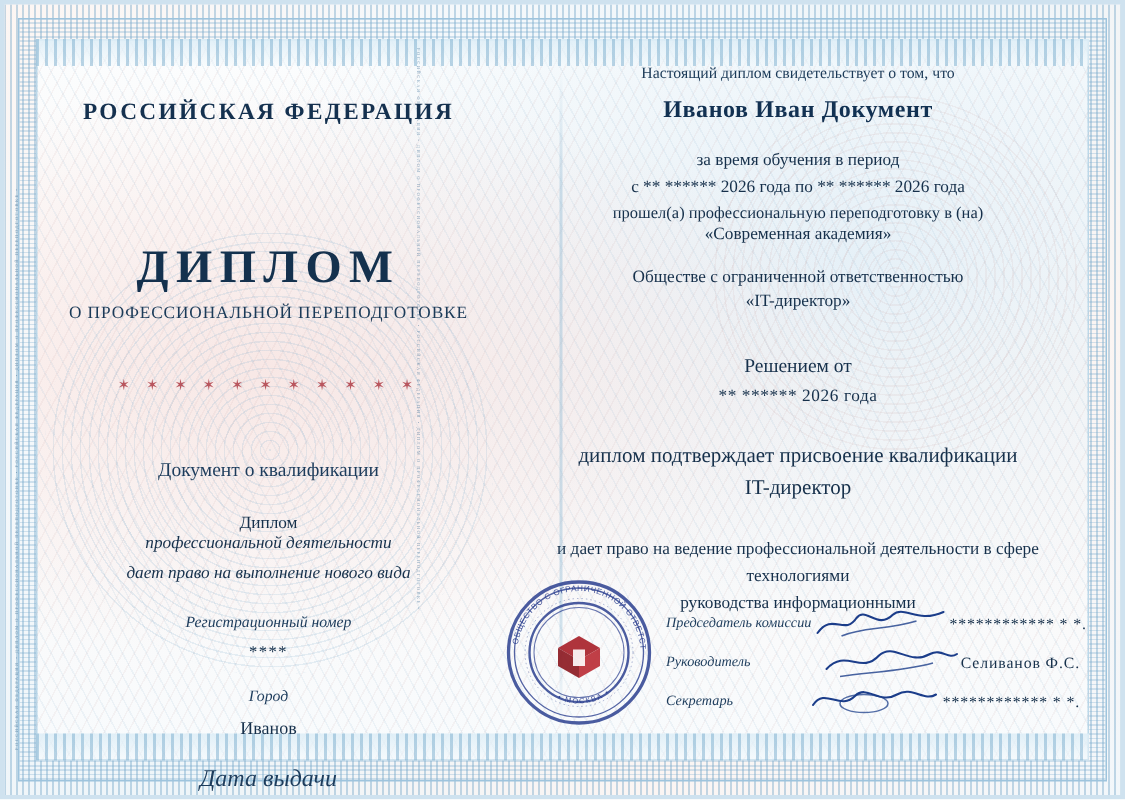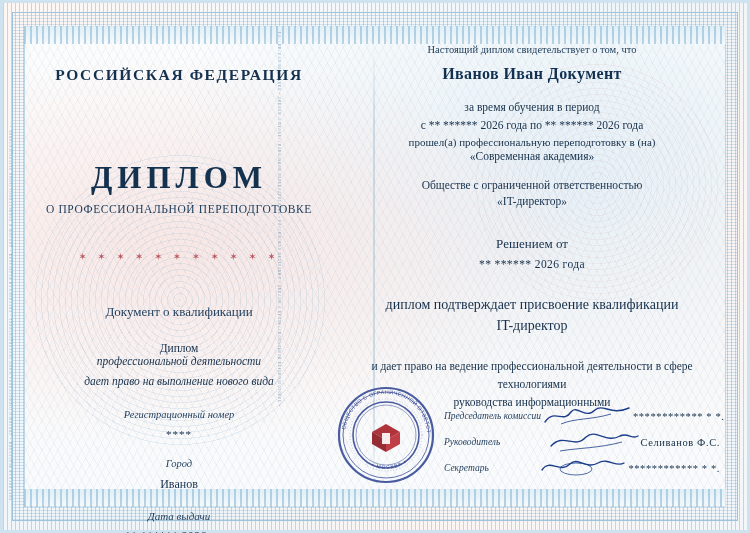--- a/index.html
+++ b/index.html
@@ -216,21 +216,21 @@
     color: #1d3c5c;
   }
   .city-value {
     margin-top: 8px;
     font-size: 12px;
     color: #16304b;
   }
   .date-label {
     margin-top: 18px;
     font-style: italic;
-    font-size: 11px;
+    font-size: 16px;
     color: #1d3c5c;
   }
   .date-value {
     margin-top: 8px;
     font-size: 11.5px;
     letter-spacing: 0.5px;
     color: #16304b;
   }
 
   

